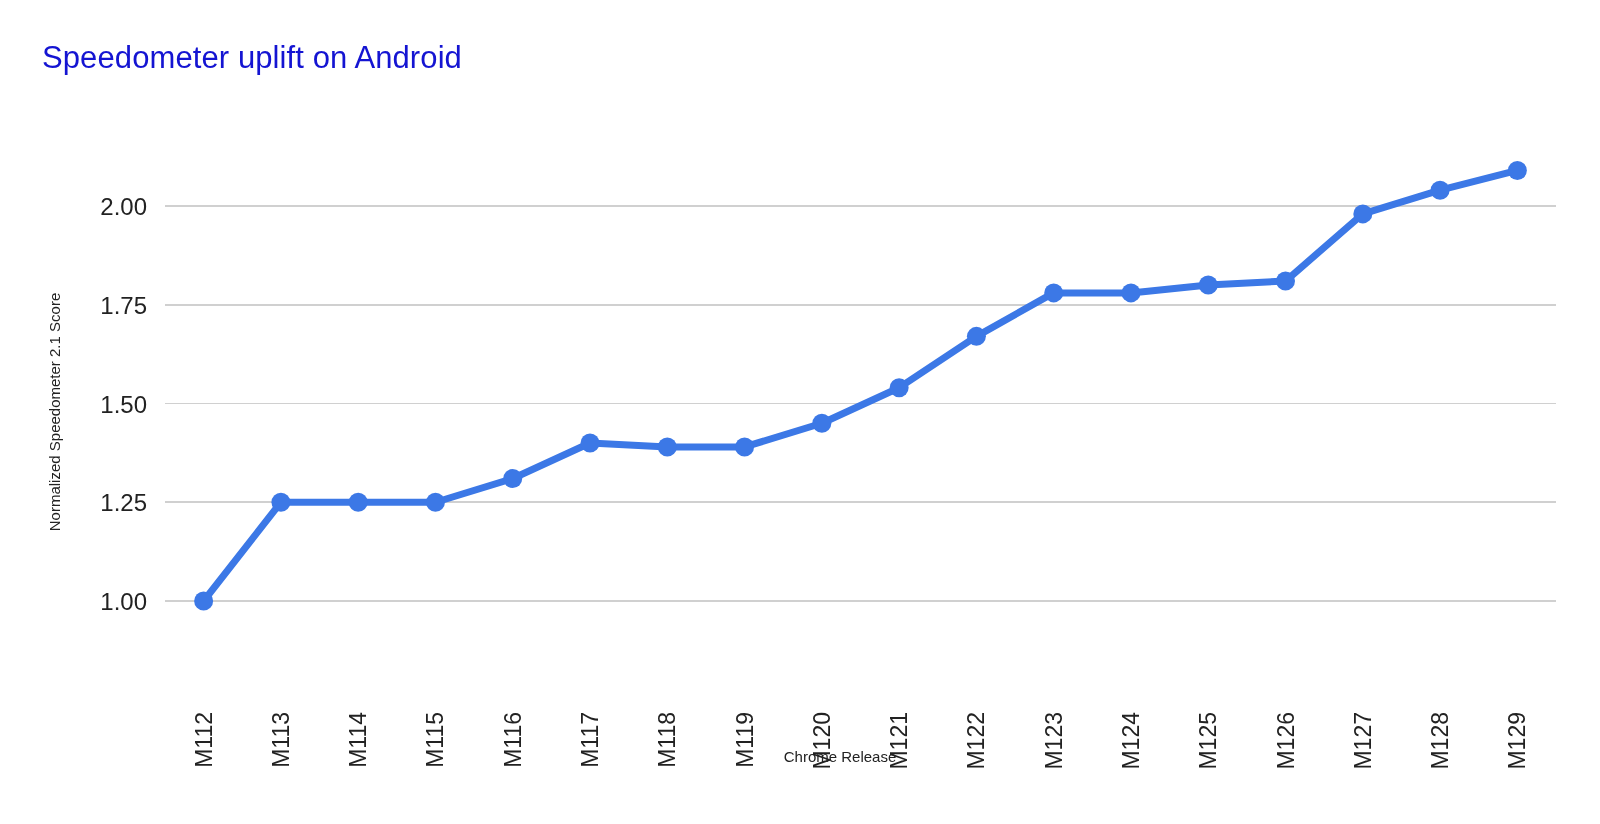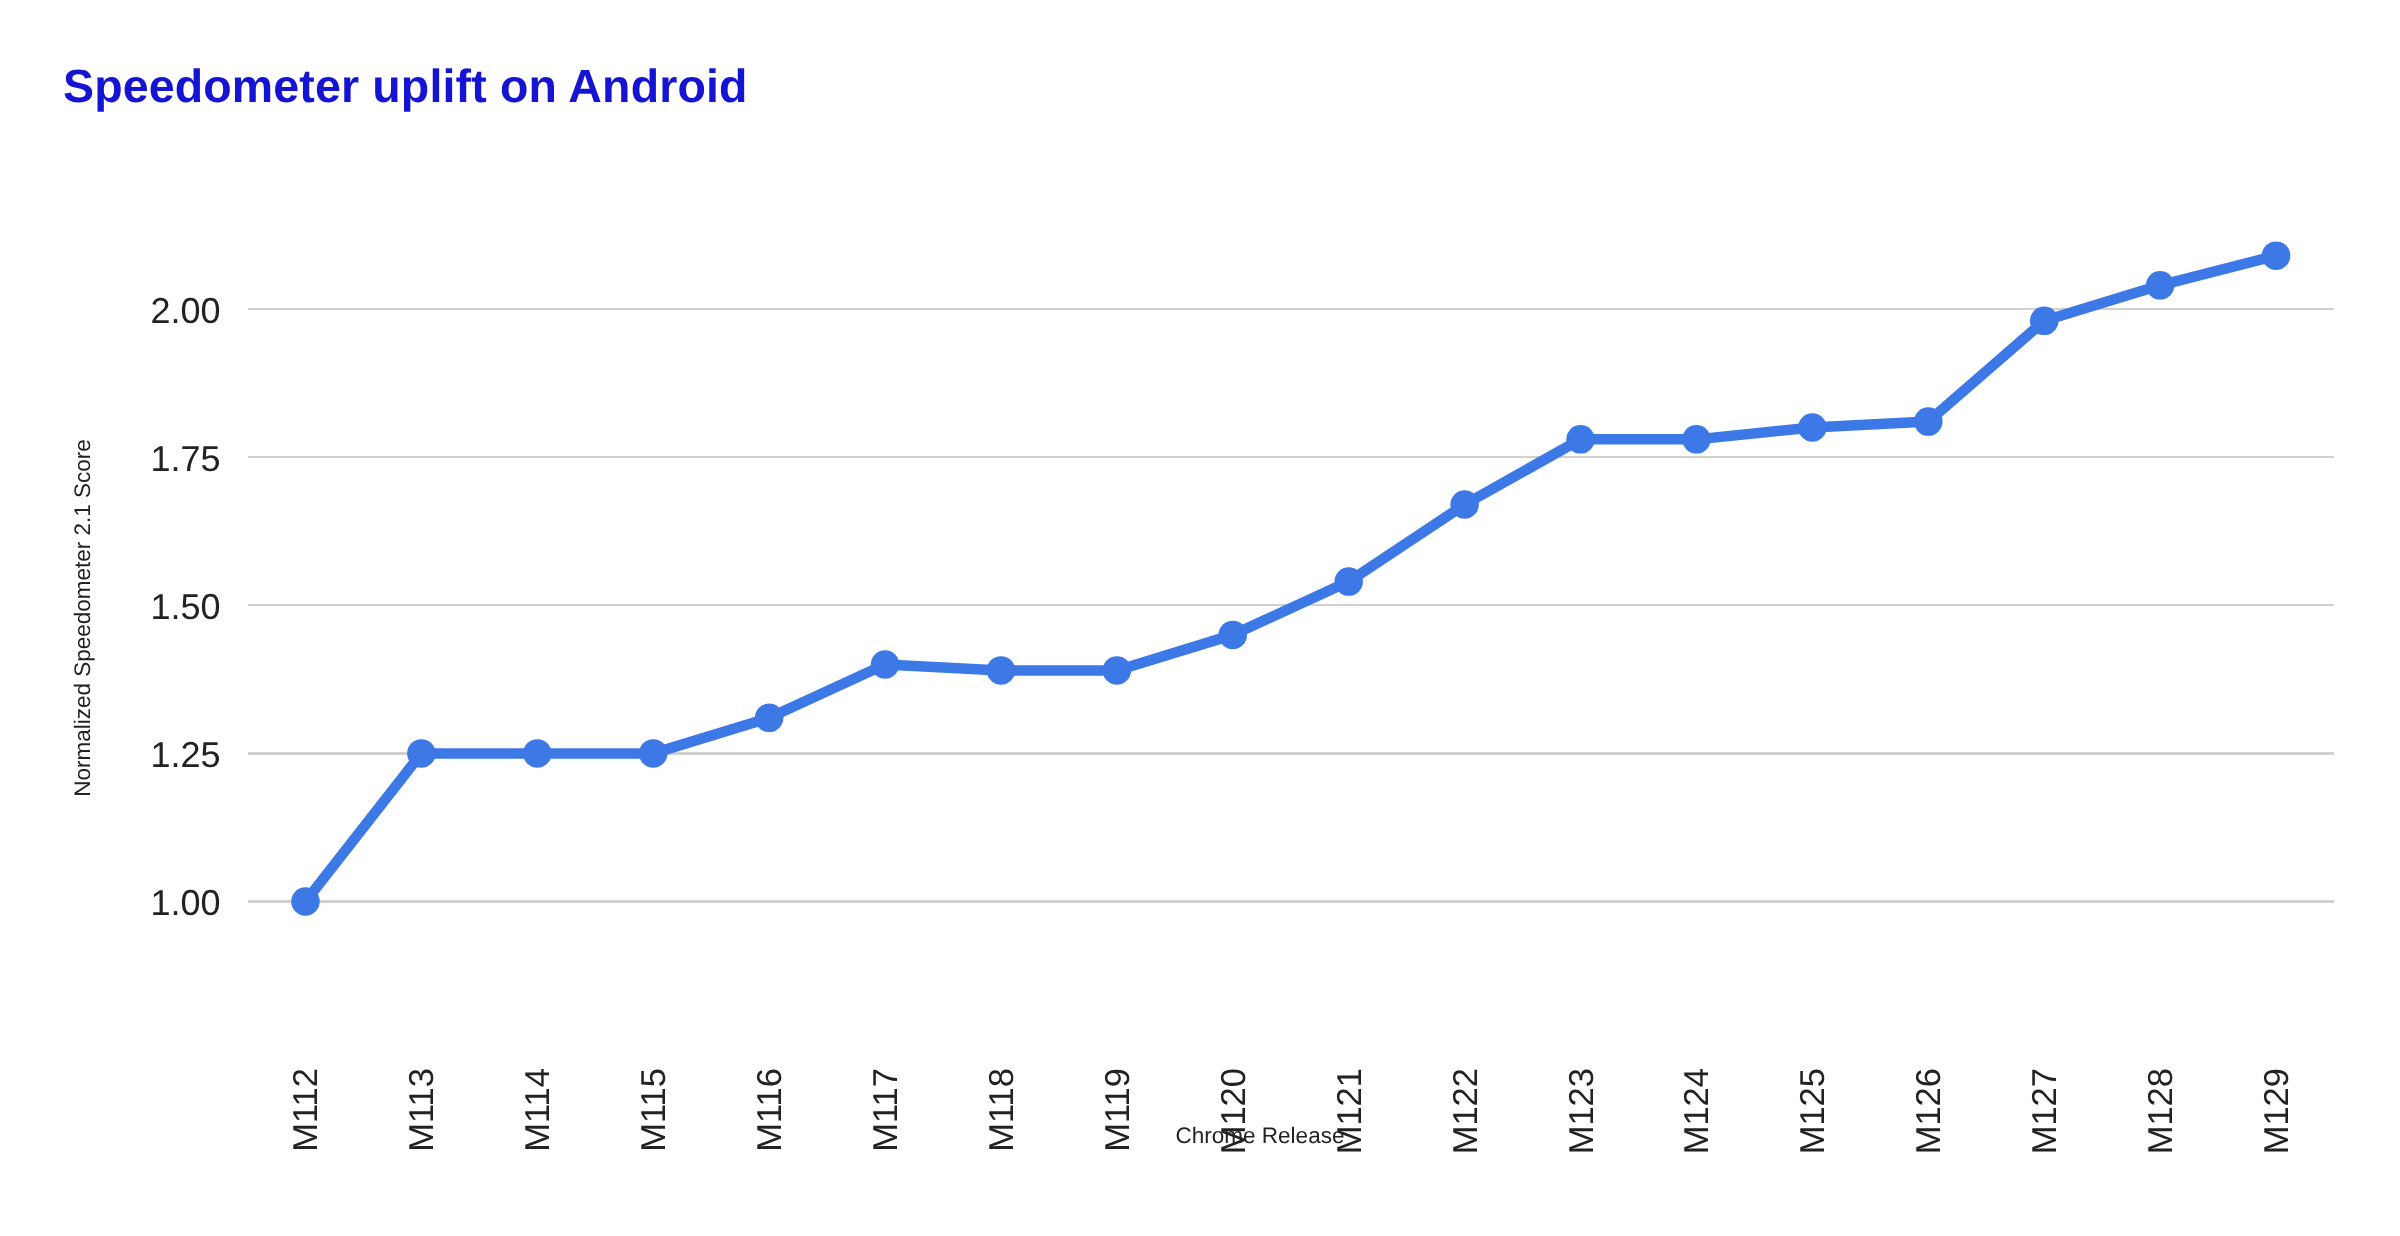--- a/index.html
+++ b/index.html
@@ -20,21 +20,21 @@
     width: 1600px;
     height: 824px;
     background: #ffffff;
   }
   #chart-title {
     position: absolute;
     left: 42px;
     top: 40px;
     font-size: 31px;
     color: #1414d2;
-    font-weight: 700;
+    font-weight: 400;
     letter-spacing: 0.1px;
     white-space: nowrap;
   }
   #plot-svg {
     position: absolute;
     left: 0;
     top: 0;
   }
   .y-tick-label {
     font-size: 24px;

